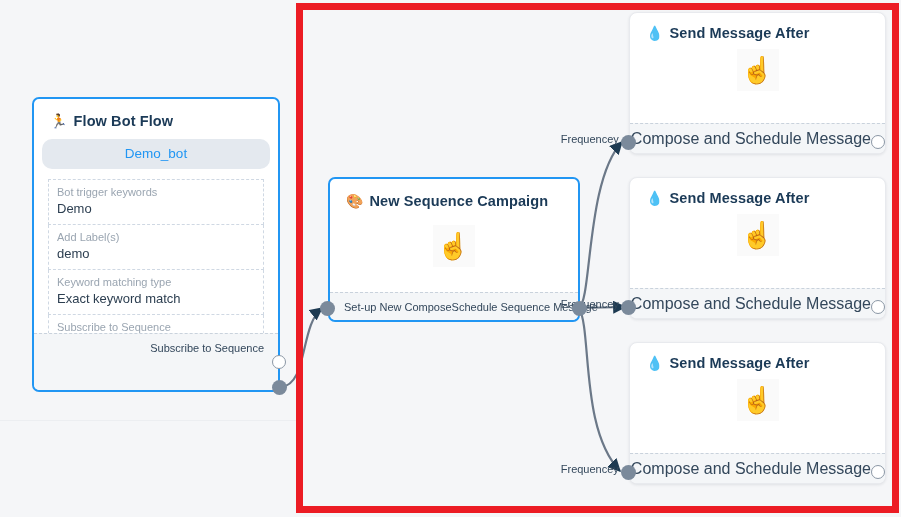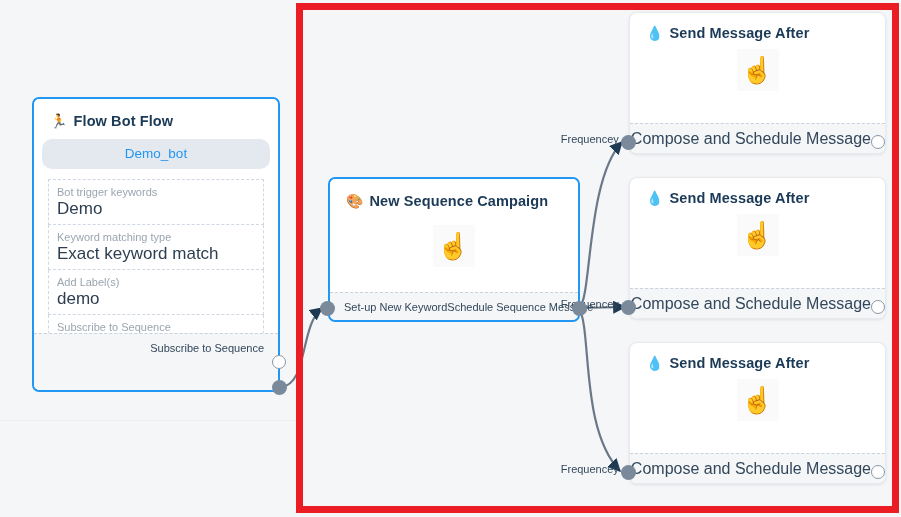--- a/index.html
+++ b/index.html
@@ -69,21 +69,21 @@
   .field{
     border:1px dashed #cfd8e3;
     border-top:none;
     padding:5px 8px 6px 8px;
   }
   .field.first{border-top:1px dashed #cfd8e3;}
   .field .lbl{
     font-size:11px;color:#9aa5b1;line-height:14px;
   }
   .field .val{
-    font-size:17px;color:#2c3e50;line-height:19px;
+    font-size:13px;color:#2c3e50;line-height:19px;
   }
 
   .node-footer{
     border-top:1px dashed #c9d2dc;
     background:#f4f6f8;
     position:absolute;left:0;right:0;bottom:0;
     border-bottom-left-radius:6px;border-bottom-right-radius:6px;
   }
   .foot-row{
     display:flex;align-items:center;justify-content:flex-end;
@@ -154,26 +154,26 @@
     </div>
 
     <div class="bot-pill">Demo_bot</div>
 
     <div class="node-body" style="padding:0 14px;">
       <div class="field first">
         <div class="lbl">Bot trigger keywords</div>
         <div class="val">Demo</div>
       </div>
       <div class="field">
+        <div class="lbl">Add Label(s)</div>
+        <div class="val">demo</div>
+      </div>
+      <div class="field">
         <div class="lbl">Keyword matching type</div>
         <div class="val">Exact keyword match</div>
-      </div>
-      <div class="field">
-        <div class="lbl">Add Label(s)</div>
-        <div class="val">demo</div>
       </div>
       <div class="field">
         <div class="lbl">Subscribe to Sequence</div>
         <div class="val">New sequence</div>
       </div>
     </div>
 
     <div class="node-footer" style="height:56px;">
       <div class="foot-row">
         <span>Subscribe to Sequence</span>
@@ -186,21 +186,21 @@
   <div class="node blue" style="left:328px;top:177px;width:252px;height:145px;">
     <div class="node-title">
       <span class="tico">🎨</span>
       <span>New Sequence Campaign</span>
     </div>
     <div class="hand-wrap" style="margin-top:10px;">
       <div class="hand">☝</div>
     </div>
     <div class="node-footer" style="height:27px;">
       <div class="foot-row split">
-        <span>Set-up New Keyword</span>
+        <span>Set-up New Compose</span>
         <span>Schedule Sequence Message</span>
       </div>
     </div>
   </div>
   <div class="port filled" style="left:320px;top:301px;"></div>
   <div class="port filled" style="left:572px;top:301px;"></div>
 
   <div class="node plain msg-card" style="left:629px;top:12px;width:257px;height:142px;">
     <div class="node-title">
       <span class="tico">💧</span>

